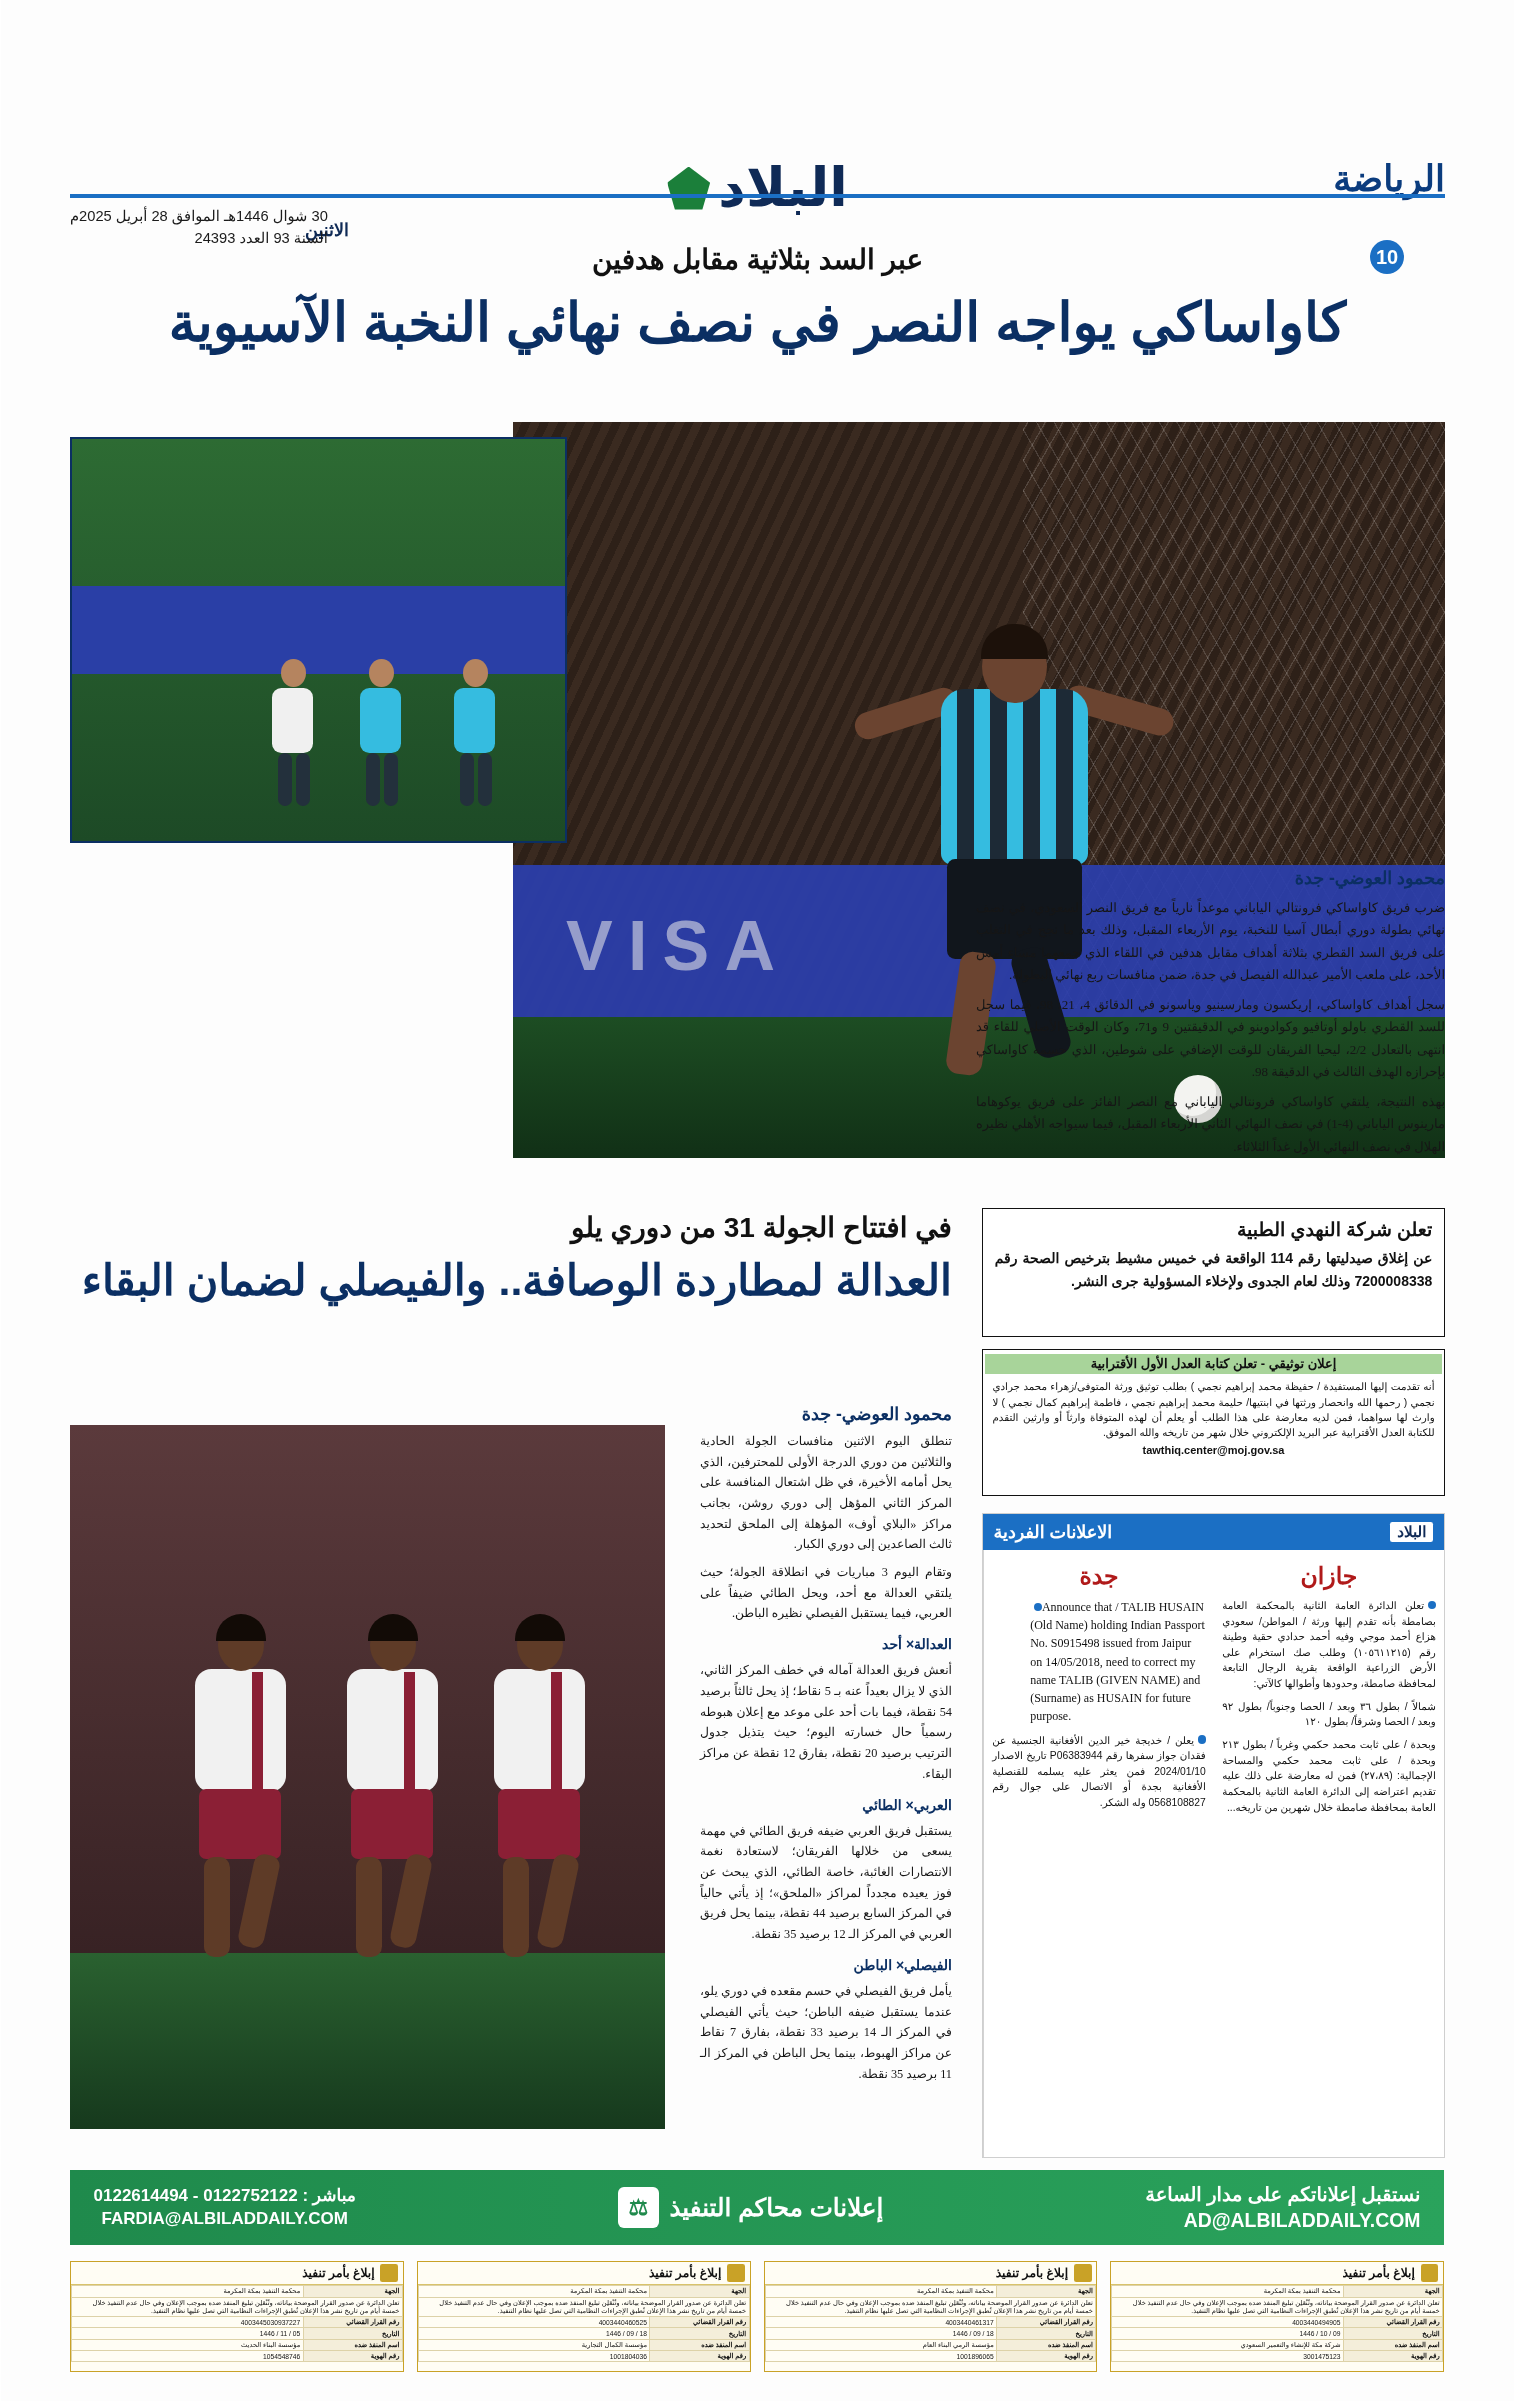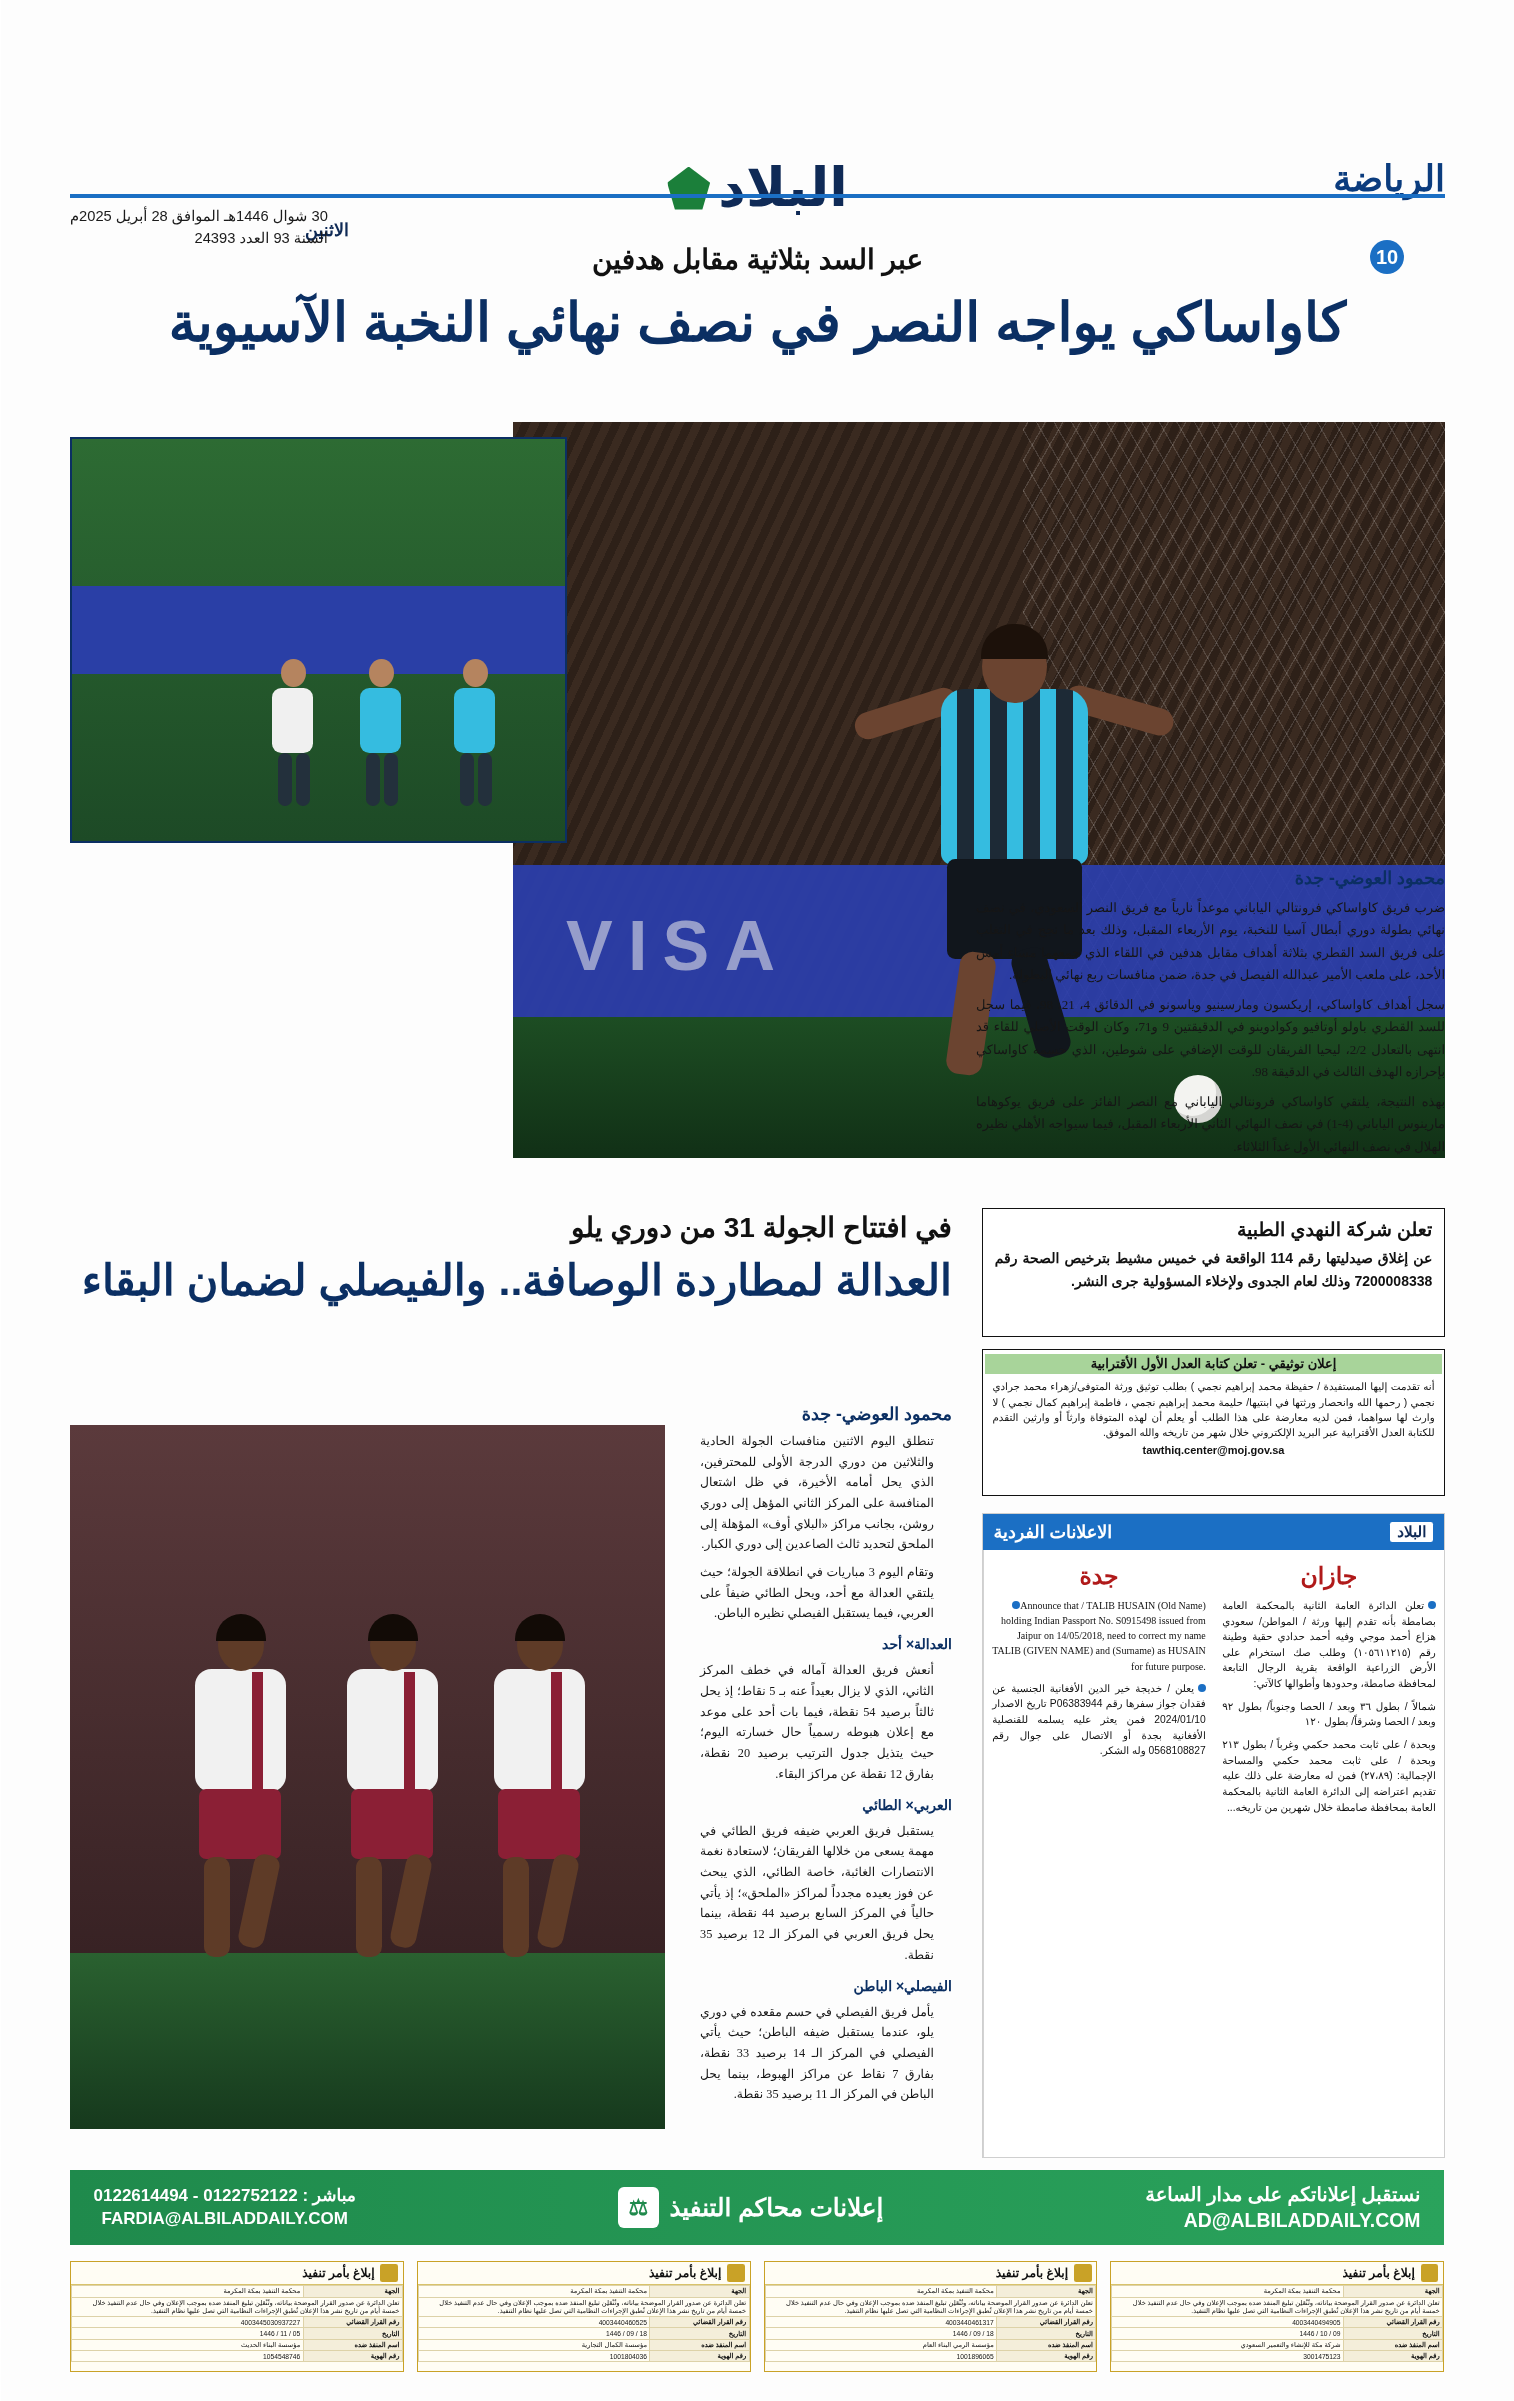--- a/index.html
+++ b/index.html
@@ -158,38 +158,38 @@
   }
   .classified-head .t{font-size:17.6px;font-weight:bold;}
   .classified-head .logo{font-size:15.2px;font-weight:bold;background:#fff;color:#0f2a56;padding:1.2px 7px;border-radius:2.3px;}
   .cl-cols{display:flex;height:calc(100% - 36px);}
   .cl-col{flex:1;padding:7px 8.2px;box-sizing:border-box;}
   .cl-col.left{border-left:1.2px solid #d3d3d3;}
   .cl-city{
     text-align:center;font-size:23.5px;font-weight:bold;color:#b01a1a;margin:4.7px 0 8.2px;
   }
   .cl-item{font-size:10.3px;line-height:1.52;text-align:justify;margin-bottom:7px;}
-  .cl-item.en{direction:ltr;text-align:right;font-family:"Liberation Serif",serif;font-size:10px;}
+  .cl-item.en{direction:ltr;text-align:left;font-family:"Liberation Serif",serif;font-size:12px;margin-left:38px;}
   .bullet{display:inline-block;width:8.2px;height:8.2px;border-radius:50%;background:#1b6fc4;margin-left:3.5px;}
   
   .kicker2{
     position:absolute;right:563px;top:1211px;width:880px;text-align:right;
     font-size:28px;font-weight:bold;color:#111;
   }
   .headline2{
     position:absolute;right:563px;top:1255px;width:880px;text-align:right;
     font-size:43px;font-weight:bold;color:#0b2f63;line-height:1.2;
   }
   .byline2{right:563px;top:1404px;}
   .col2-body{
     position:absolute;right:563px;top:1431px;width:252px;
     font-size:12.3px;line-height:1.68;text-align:justify;color:#161616;
     font-family:"Liberation Serif", serif;
   }
-  .col2-body p{margin:0 18px 7px 0;}
+  .col2-body p{margin:0 0 7px 0;}
   .sub{font-weight:bold;font-size:14px;color:#0b2f63;margin:9.4px 0 3.5px;font-family:"Liberation Sans",sans-serif;}
   .photo-2{
     position:absolute;left:70px;top:1425px;width:595px;height:704px;
     background:linear-gradient(#5b3a3c,#2c1a1c);overflow:hidden;
   }
   .p2-stand{position:absolute;inset:0;background:repeating-linear-gradient(100deg,#6d4447 0 10.6px,#5533369 10.6px 21px);}
   .p2-grass{position:absolute;left:0;bottom:0;width:595px;height:176px;background:linear-gradient(#2a6130,#16391d);}
   .p2-player{position:absolute;bottom:135px;width:147px;height:375px;}
   .p2-player .h{position:absolute;left:54px;top:0;width:46px;height:52px;border-radius:50%;background:#5e3b27;}
   .p2-player .hr{position:absolute;left:52px;top:-4.7px;width:50px;height:27px;border-radius:26px 26px 0 0;background:#120b06;}

